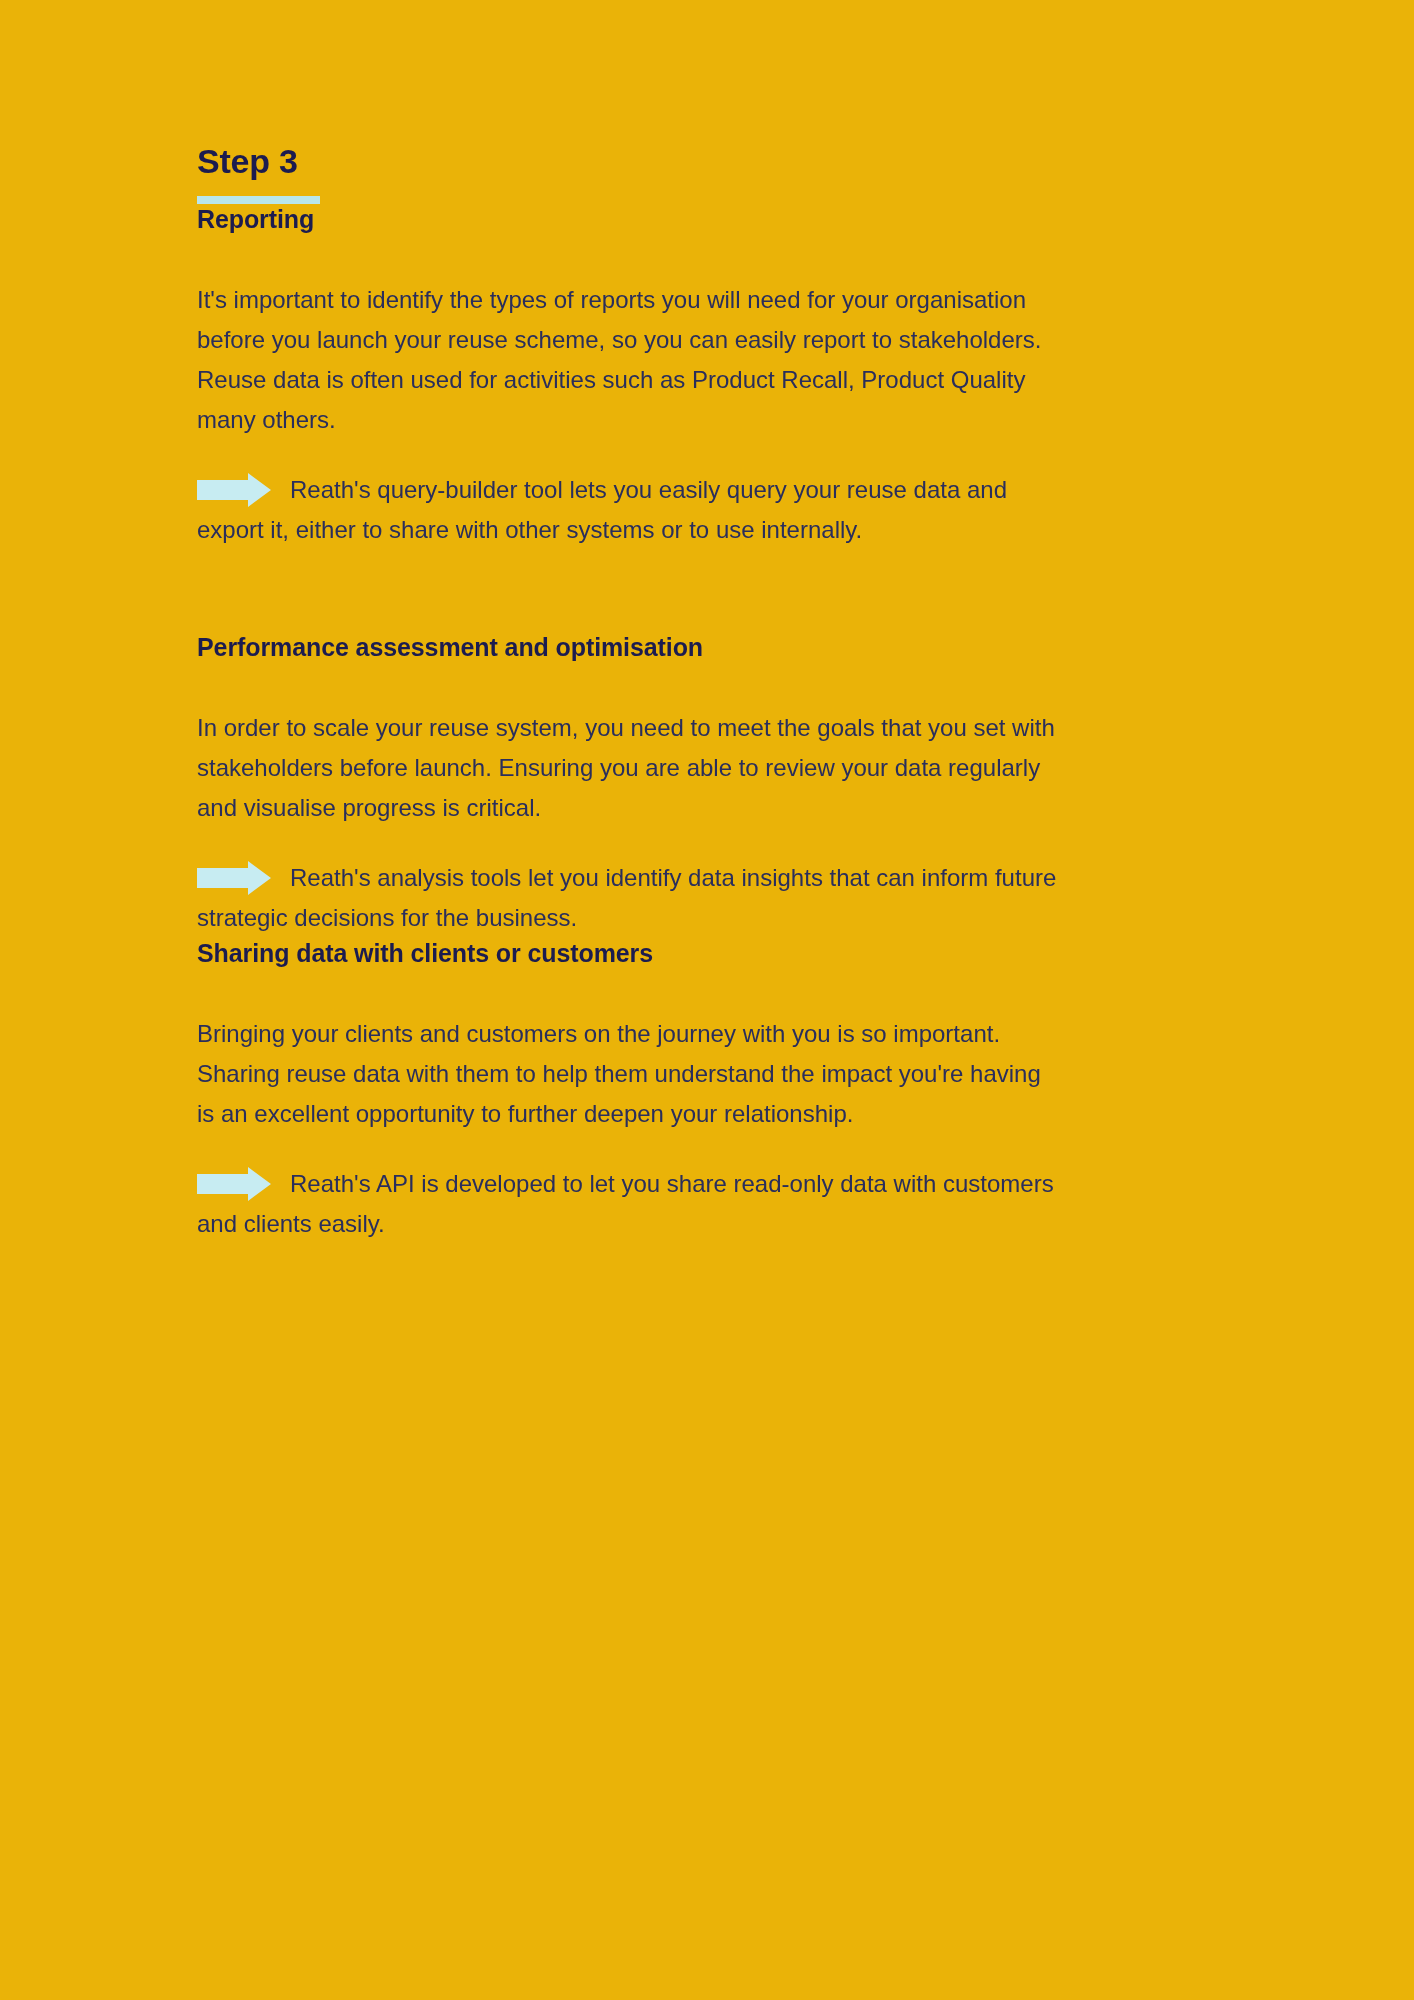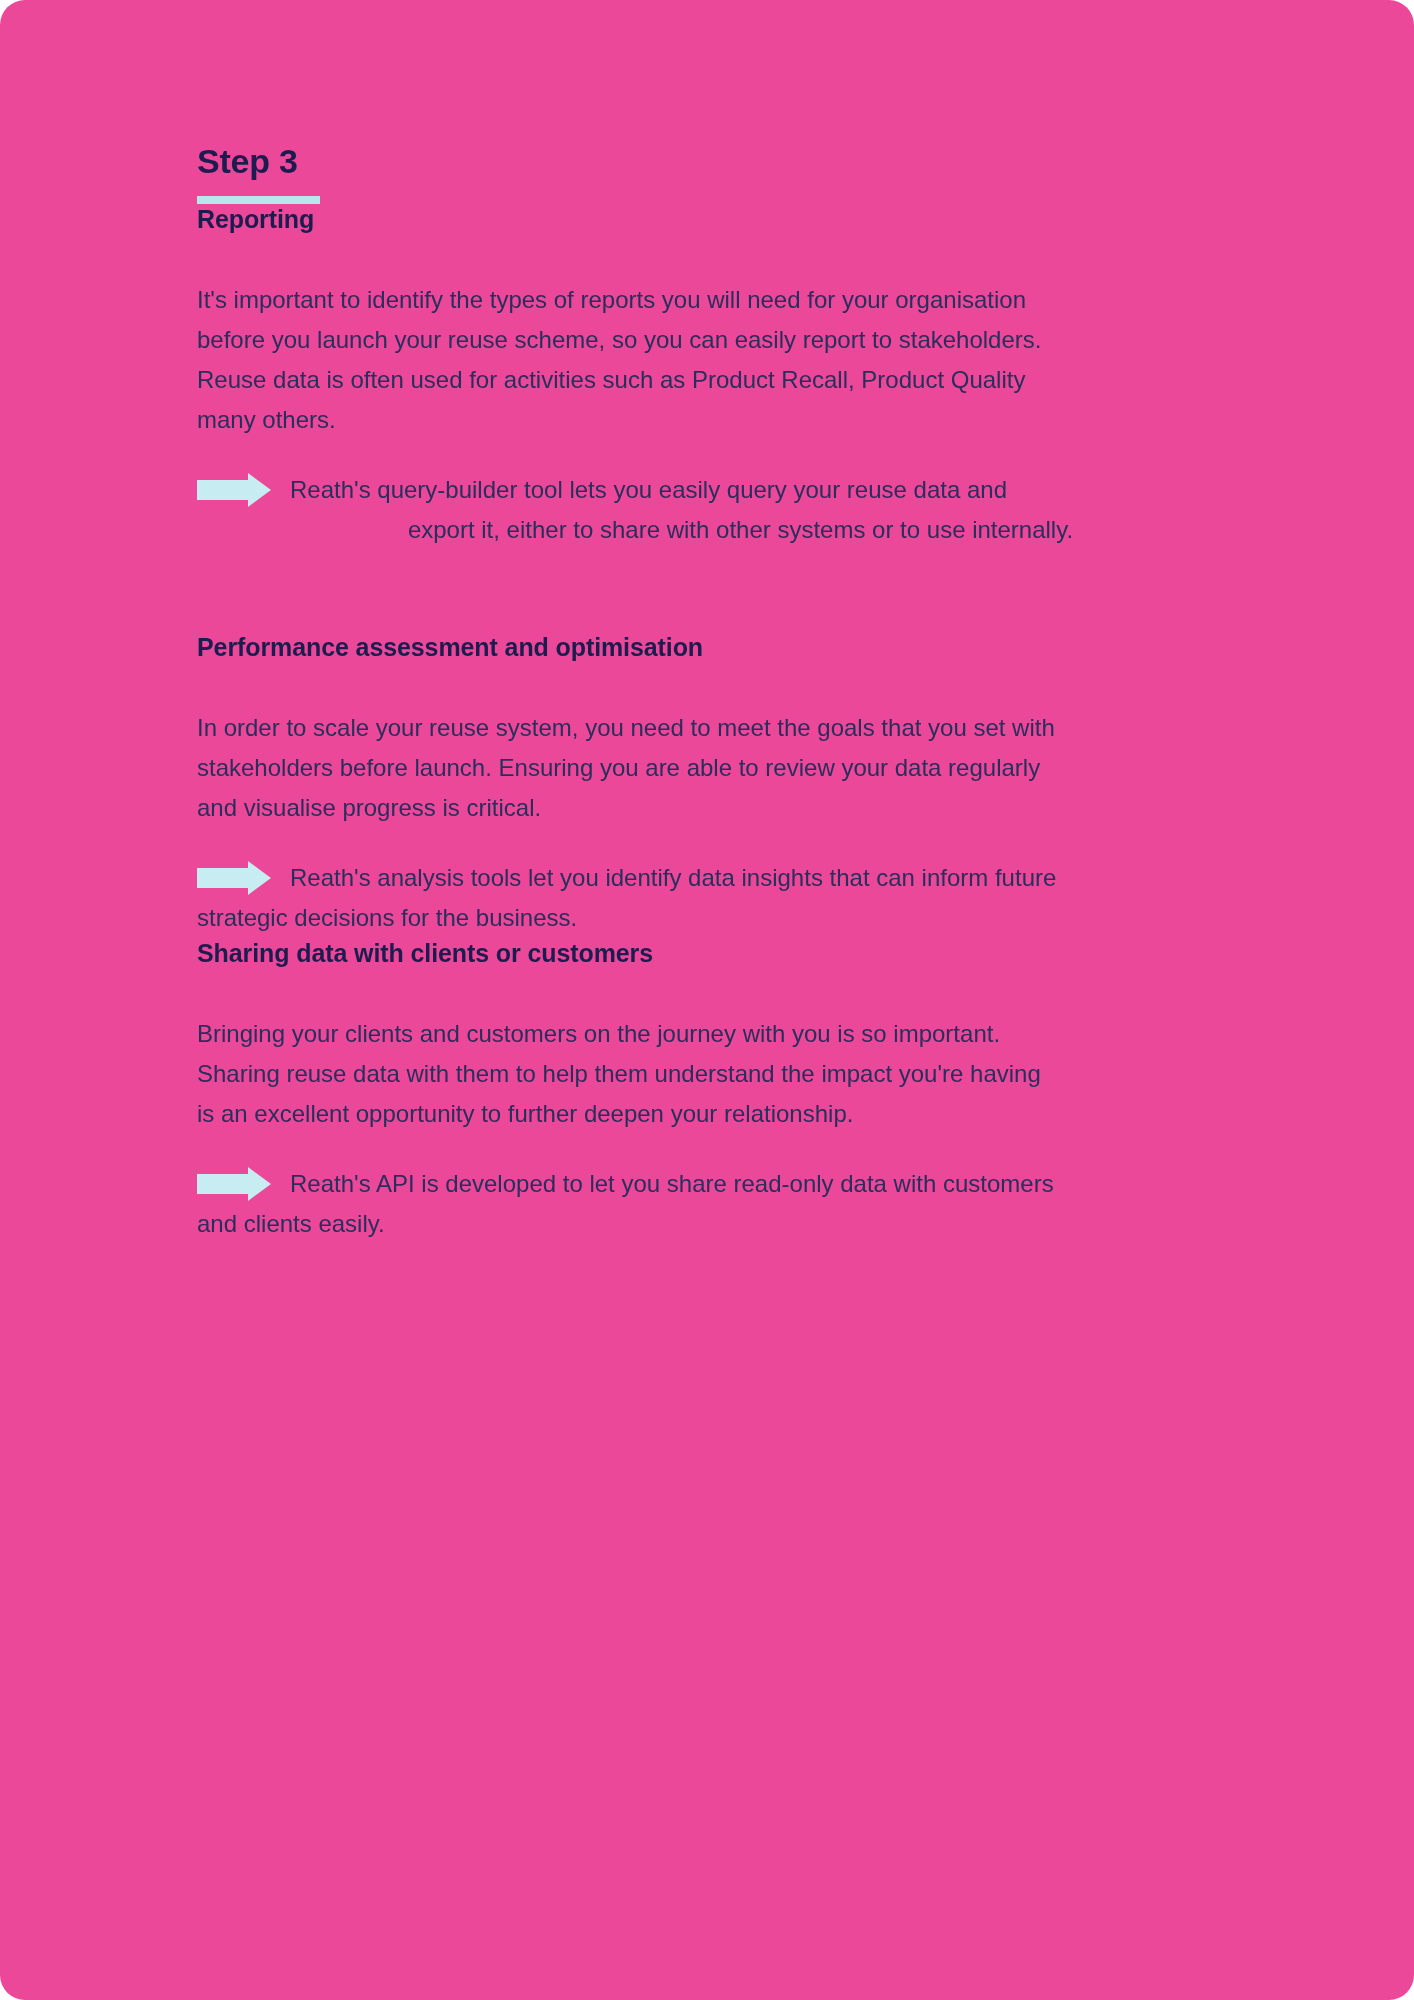--- a/index.html
+++ b/index.html
@@ -1,25 +1,24 @@
 <!DOCTYPE html>
 <html><head>
 <meta charset="utf-8">
 <style>
   html, body { margin: 0; padding: 0; background: #ffffff; }
   .page {
     position: relative;
     width: 1414px;
     height: 2000px;
     box-sizing: border-box;
-    background: #ec4899;
+    background: #eab308;
     padding: 142px 130px 0 197px;
     font-family: "Liberation Sans", sans-serif;
     overflow: hidden;
-    border-radius: 25px;
   }
   .title-row {
     display: flex;
     align-items: baseline;
     font-size: 34px;
     line-height: 38px;
     font-weight: 700;
     color: #1c1c4f;
     letter-spacing: -0.2px;
   }
@@ -45,21 +44,21 @@
     line-height: 40px;
     color: #2a2e5c;
     margin: 0 0 30px 0;
   }
   .callout {
     font-size: 24px;
     line-height: 40px;
     color: #2a2e5c;
     margin: 0;
   }
-  .callout.mb-lg { margin-bottom: 82px; text-align: center; }
+  .callout.mb-lg { margin-bottom: 82px; }
   .callout.mb-md { }
   .callout-first {
     display: flex;
     align-items: center;
     gap: 19px;
     height: 40px;
   }
   .arrow-icon {
     flex: 0 0 74px;
     width: 74px;

